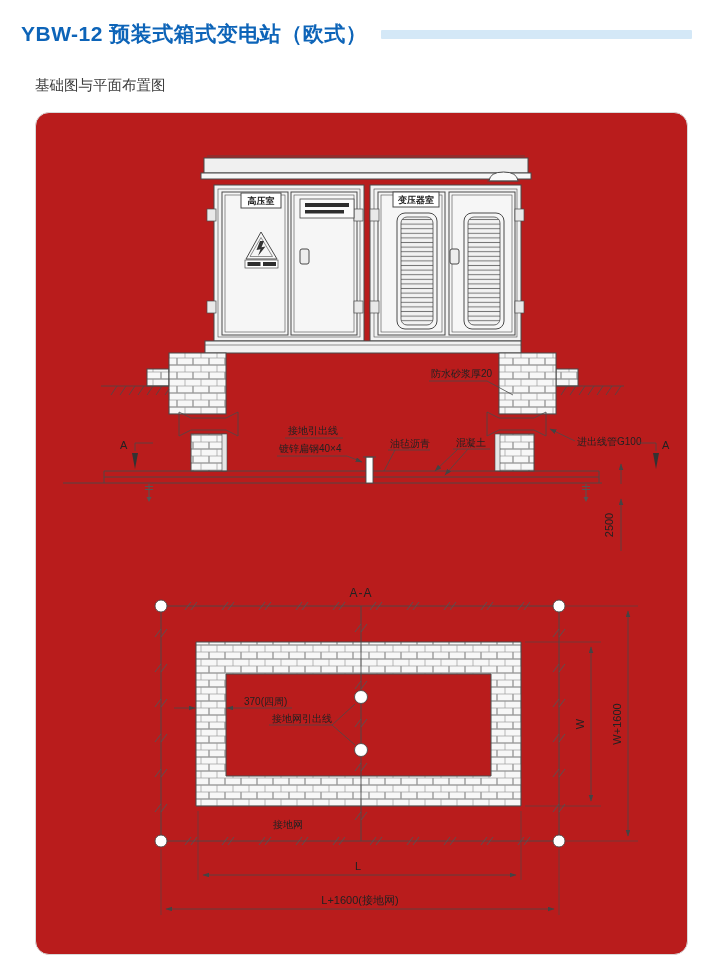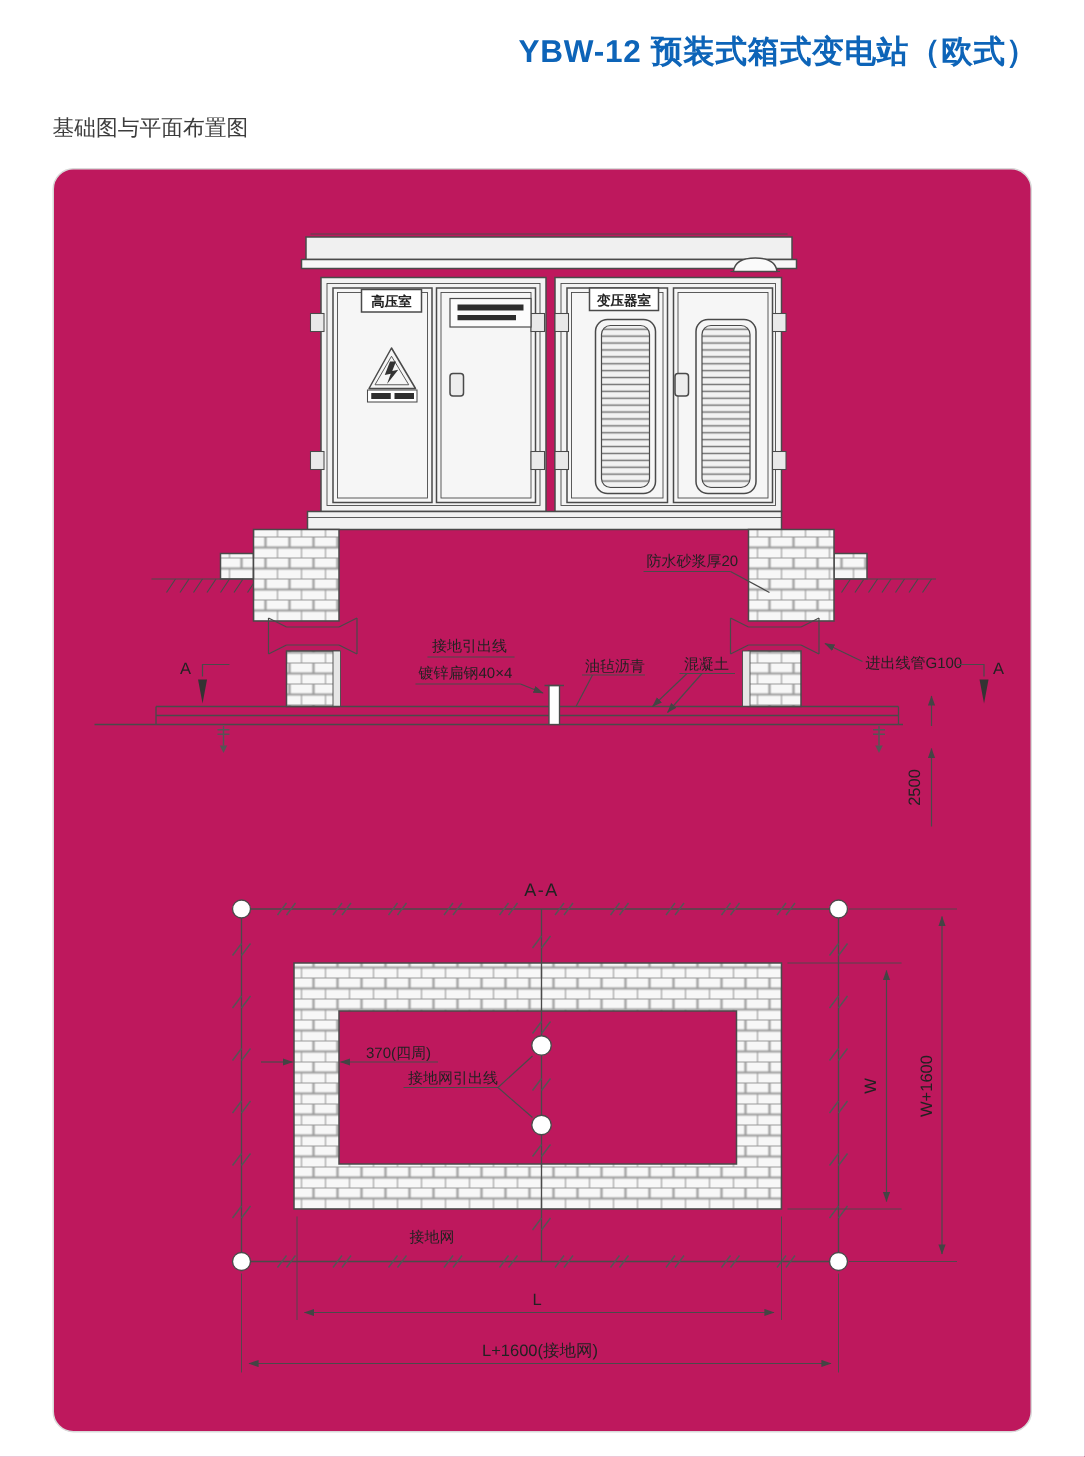--- a/index.html
+++ b/index.html
@@ -1,24 +1,24 @@
 <!DOCTYPE html>
 <html><head>
 <meta charset="utf-8">
 <style>
   * { margin:0; padding:0; box-sizing:border-box; }
   html,body { width:723px; height:971px; background:#ffffff;
     font-family:"Liberation Sans", sans-serif; position:relative; }
   .header { position:absolute; left:21px; top:20px; right:31px;
-    display:flex; align-items:flex-end;flex-direction:column; }
+    display:flex; align-items:center; }
   .title { font-size:21px; font-weight:bold; letter-spacing:0.5px; white-space:nowrap; }
   .accent-band { flex:1; height:9px; margin-left:14px; border-radius:1px; }
   .subtitle { position:absolute; left:35px; top:76px; font-size:14.5px; color:#3c3c3c;text-align:right; }
   .panel { position:absolute; left:35px; top:112px; width:653px; height:843px;
-    background:#be185d; border:1px solid #d9d9d9; border-radius:14px; overflow:hidden; }
+    background:#b91c1c; border:1px solid #d9d9d9; border-radius:14px; overflow:hidden; }
   svg { display:block; }
   svg text { fill:#222; }
   .lbl { font-size:10px; }
   .dim { font-size:11px; }
   .plate { font-size:9px; font-weight:bold; }
   .sec { font-size:12px; }
 </style>
 </head>
 <body>
 

